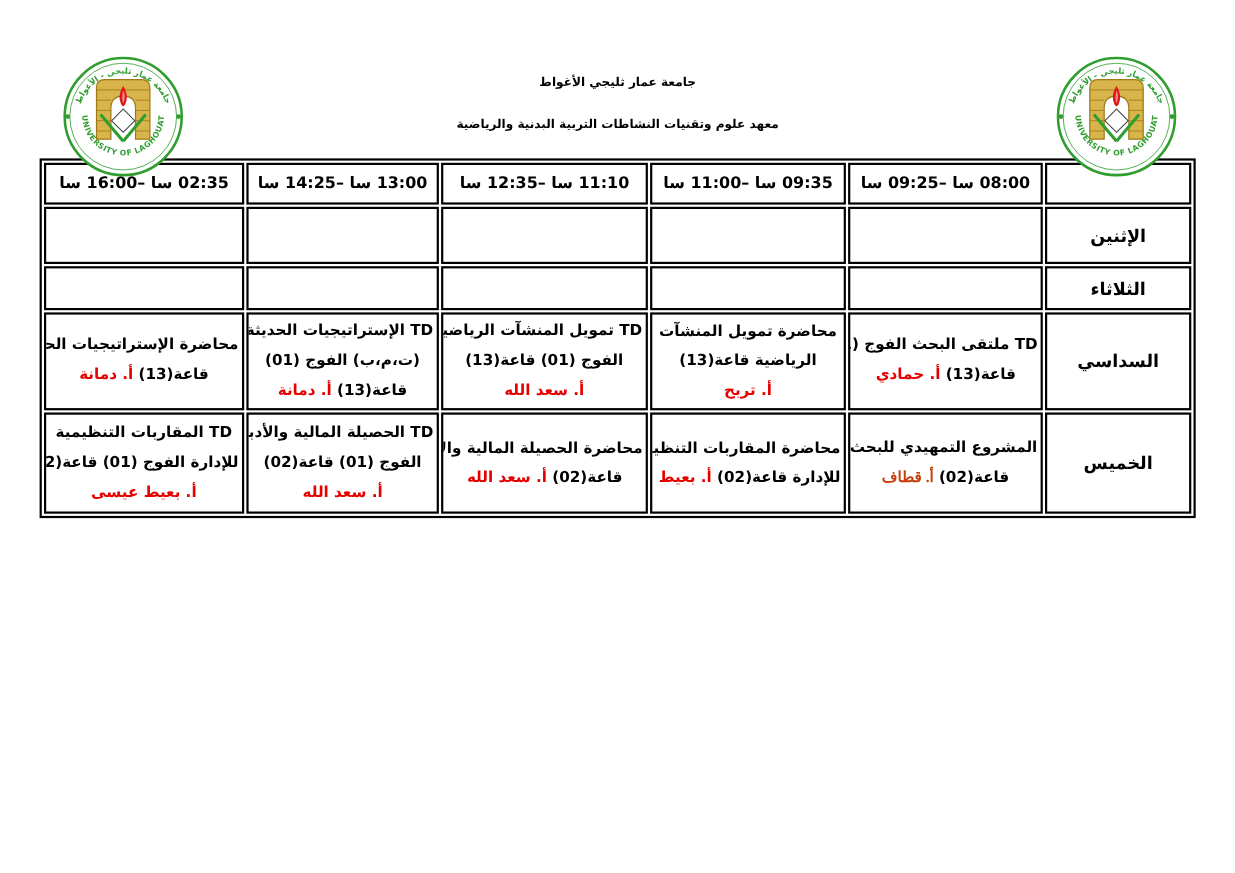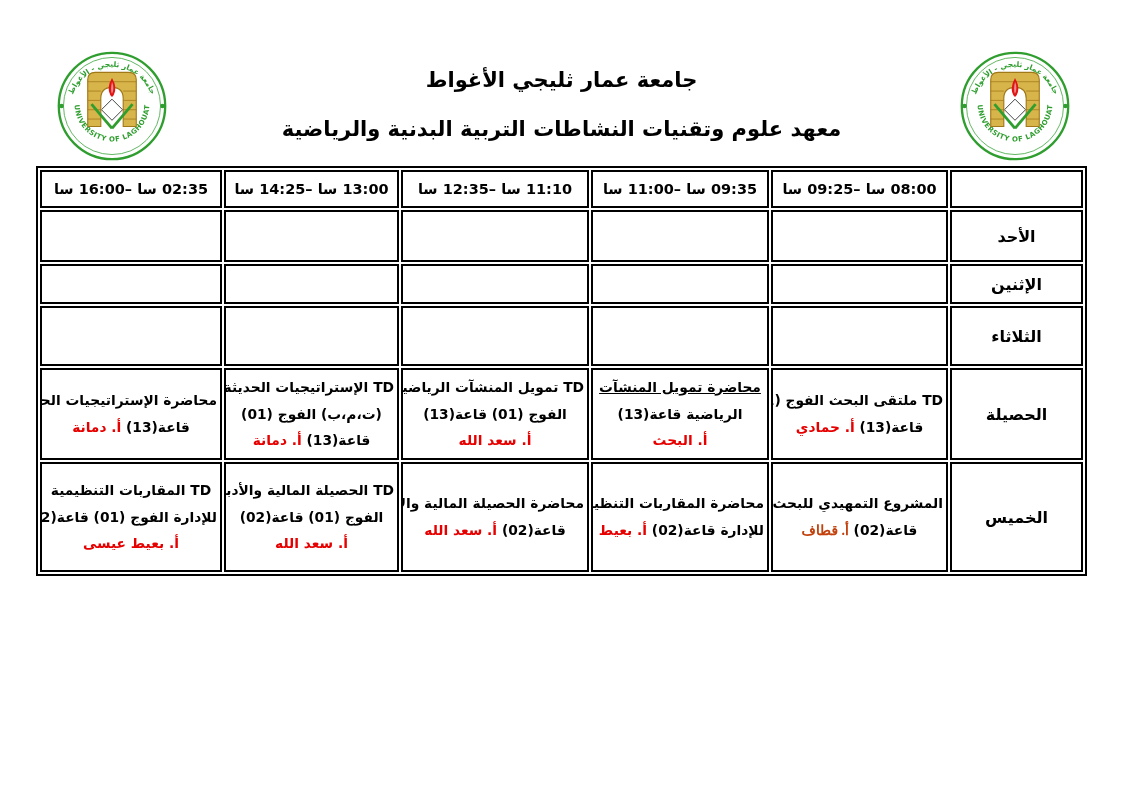--- a/index.html
+++ b/index.html
@@ -6,21 +6,21 @@
   .page{
     width:1123px;height:794px;background:#ffffff;position:relative;
     margin:0 auto;overflow:hidden;
     font-family:"DejaVu Sans",sans-serif;color:#000;
   }
   
   .logo{position:absolute;top:50px;width:116px;height:112px;}
   .logo-left{left:54px;}
   .logo-right{right:50px;}
   .header-text{padding-top:68px;text-align:center;font-weight:bold;}
-  .header-text .hline{font-size:21px;margin:0 0 25px 0;}
+  .header-text .hline{font-size:11px;margin:0 0 25px 0;}
   .doc-title{
     text-align:center;font-weight:bold;font-size:19px;margin:30px 10px 0 10px;
     direction:rtl;
   }
   
   table.schedule{
     direction:rtl;
     width:1033px;margin:14px auto 0 auto;
     border:2.5px solid #000;border-spacing:2px;border-collapse:separate;
     table-layout:fixed;background:#fff;
@@ -129,54 +129,46 @@
 
       <th>08:00 سا –09:25 سا</th>
           <th>09:35 سا –11:00 سا</th>
           <th>11:10 سا –12:35 سا</th>
           <th>13:00 سا –14:25 سا</th>
           <th>02:35 سا –16:00 سا</th>
         </tr>
     </thead>
     <tbody>
 
-    <tr>
-          <th class="day-cell">الأحد</th>
-          <td class="slot-cell"></td>
-          <td class="slot-cell"></td>
-          <td class="slot-cell"></td>
-          <td class="slot-cell"></td>
-          <td class="slot-cell"></td>
-        </tr>
         <tr>
           <th class="day-cell">الإثنين</th>
           <td class="slot-cell"></td>
           <td class="slot-cell"></td>
           <td class="slot-cell"></td>
           <td class="slot-cell"></td>
           <td class="slot-cell"></td>
         </tr>
         <tr>
           <th class="day-cell">الثلاثاء</th>
           <td class="slot-cell"></td>
           <td class="slot-cell"></td>
           <td class="slot-cell"></td>
           <td class="slot-cell"></td>
           <td class="slot-cell"></td>
         </tr>
         <tr>
-          <th class="day-cell">الحصيلة</th>
+          <th class="day-cell">السداسي</th>
           <td class="slot-cell">
             <div class="cell-line"><span style="color: rgb(0, 0, 0);">TD ملتقى البحث الفوج (01)</span></div>
             <div class="cell-line"><span style="color: rgb(0, 0, 0);">قاعة(13) </span><span style="color: rgb(230, 0, 0);">أ. حمادي</span></div>
           </td>
           <td class="slot-cell">
-            <div class="cell-line"><span style="color: rgb(0, 0, 0); text-decoration: underline;">محاضرة تمويل المنشآت</span></div>
+            <div class="cell-line"><span style="color: rgb(0, 0, 0);">محاضرة تمويل المنشآت</span></div>
             <div class="cell-line"><span style="color: rgb(0, 0, 0);">الرياضية قاعة(13)</span></div>
-            <div class="cell-line"><span style="color: rgb(230, 0, 0);">أ. البحث</span></div>
+            <div class="cell-line"><span style="color: rgb(230, 0, 0);">أ. تربح</span></div>
           </td>
           <td class="slot-cell">
             <div class="cell-line"><span style="color: rgb(0, 0, 0);">TD تمويل المنشآت الرياضية</span></div>
             <div class="cell-line"><span style="color: rgb(0, 0, 0);">الفوج (01) قاعة(13)</span></div>
             <div class="cell-line"><span style="color: rgb(230, 0, 0);">أ. سعد الله</span></div>
           </td>
           <td class="slot-cell">
             <div class="cell-line"><span style="color: rgb(0, 0, 0);">TD الإستراتيجيات الحديثة</span></div>
             <div class="cell-line"><span style="color: rgb(0, 0, 0);">(ت،م،ب) الفوج (01)</span></div>
             <div class="cell-line"><span style="color: rgb(0, 0, 0);">قاعة(13) </span><span style="color: rgb(230, 0, 0);">أ. دمانة</span></div>

